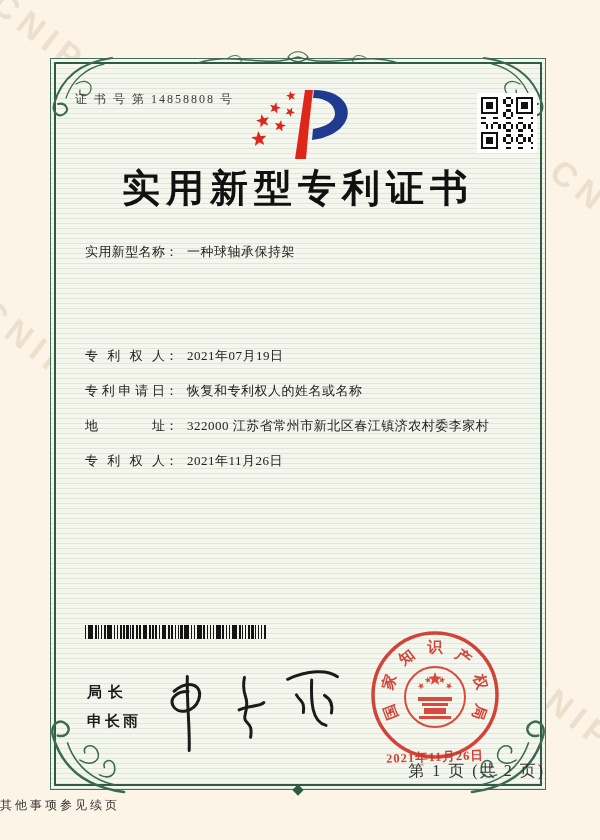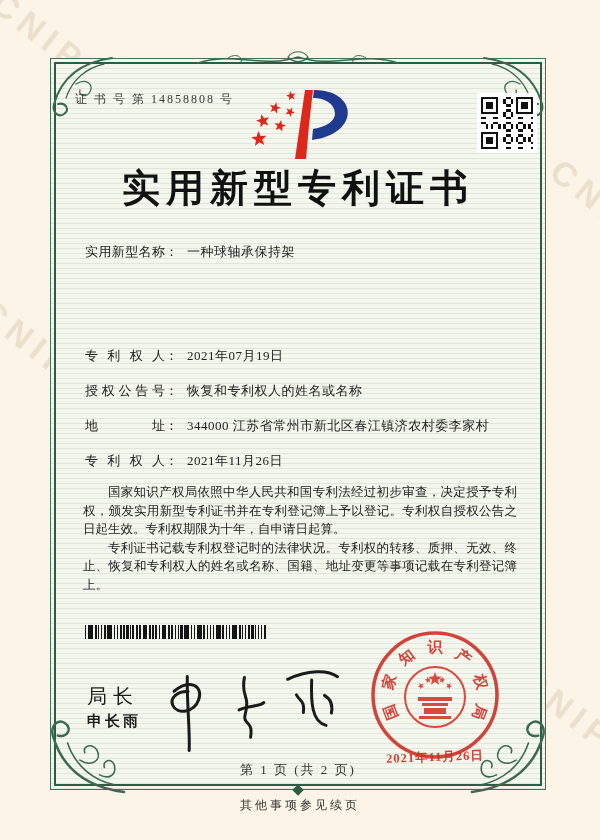--- a/index.html
+++ b/index.html
@@ -37,32 +37,32 @@
   .grant2{position:absolute;left:232px;top:0;white-space:nowrap;}
   
   .paras{position:absolute;left:32px;top:424px;width:434px;font-size:12.5px;
          line-height:18.5px;text-align:justify;color:#222;}
   .paras p{margin:0;text-indent:2em;}
   
   .barcode{position:absolute;left:34px;top:566px;width:182px;height:14px;
     background:
       repeating-linear-gradient(90deg,#141414 0 1.4px,transparent 1.4px 3.2px),
       repeating-linear-gradient(90deg,transparent 0 5px,#141414 5px 7.5px,transparent 7.5px 11px,#141414 11px 12px,transparent 12px 18px);}
-  .signer-title{position:absolute;left:36px;top:624px;font-size:20px;font-weight:400;
+  .signer-title{position:absolute;left:36px;top:624px;font-size:15px;font-weight:700;
                 letter-spacing:6px;color:#1c1c1c;}
   .signer-name{position:absolute;left:36px;top:653px;font-size:15px;font-weight:600;
                letter-spacing:3px;color:#1c1c1c;}
   .sig{position:absolute;left:100px;top:598px;transform:rotate(-3deg);}
   .seal{position:absolute;left:318px;top:570px;}
   .seal-date{position:absolute;left:314px;top:690px;width:140px;text-align:center;
              font-size:12.5px;font-weight:bold;color:rgba(205,46,36,0.92);
              letter-spacing:1px;transform:rotate(-2deg);}
-  .page-info{position:absolute;left:0;top:702px;width:100%;text-align:center;
-             font-size:13px;letter-spacing:2px;color:#333;}
-  .cont-note{position:absolute;left:0;top:797px;width:100%;text-align:center;
+  .page-info{position:absolute;left:0;top:702px;width:100%;text-align:right;
+             font-size:16px;letter-spacing:2px;color:#333;}
+  .cont-note{position:absolute;left:0;top:797px;width:100%;text-align:left;
              font-size:12px;letter-spacing:3px;color:#333;}
   .green-stroke{stroke:#3a6b4f;fill:none;stroke-linecap:round;}
 </style>
 </head>
 <body>
 
 <div class="page">
 
   <div class="wm" style="left:-18px;top:22px;">CNIPA</div>
   <div class="wm" style="left:-30px;top:330px;">CNIPA</div>
@@ -209,33 +209,29 @@
 
     <div class="title">实用新型专利证书</div>
 
     <div class="field-row" style="top:184px;">
       <span class="flabel">实用新型名称</span><span class="colon">：</span><span class="fvalue">一种球轴承保持架</span>
     </div>
     <div class="field-row" style="top:288px;">
       <span class="flabel">专利权人</span><span class="colon">：</span><span class="fvalue">2021年07月19日</span>
     </div>
     <div class="field-row" style="top:323px;">
-      <span class="flabel">授权公告号</span><span class="colon">：</span><span class="fvalue">恢复和专利权人的姓名或名称</span>
+      <span class="flabel">专利申请日</span><span class="colon">：</span><span class="fvalue">恢复和专利权人的姓名或名称</span>
     </div>
     <div class="field-row" style="top:358px;">
-      <span class="flabel">地址</span><span class="colon">：</span><span class="fvalue">344000 江苏省常州市新北区春江镇济农村委李家村</span>
+      <span class="flabel">地址</span><span class="colon">：</span><span class="fvalue">322000 江苏省常州市新北区春江镇济农村委李家村</span>
     </div>
     <div class="field-row" style="top:393px;width:434px;">
       <span class="flabel">专利权人</span><span class="colon">：</span><span class="fvalue">2021年11月26日</span>
     </div>
 
-    <div class="paras">
-      <p>国家知识产权局依照中华人民共和国专利法经过初步审查，决定授予专利权，颁发实用新型专利证书并在专利登记簿上予以登记。专利权自授权公告之日起生效。专利权期限为十年，自申请日起算。</p>
-      <p>专利证书记载专利权登记时的法律状况。专利权的转移、质押、无效、终止、恢复和专利权人的姓名或名称、国籍、地址变更等事项记载在专利登记簿上。</p>
-    </div>
 
     <div class="barcode"></div>
 
     <div class="signer-title">局长</div>
     <div class="signer-name">申长雨</div>
 
     <svg class="sig" width="210" height="100" viewBox="0 0 210 100">
       <g stroke="#1b1b1b" stroke-width="3" fill="none" stroke-linecap="round" stroke-linejoin="round">
         <path d="M38 16 C36 42 38 68 36 90"></path>
         <path d="M24 30 C40 18 54 26 48 40 C43 52 26 54 22 44 C19 36 28 30 38 31"></path>

